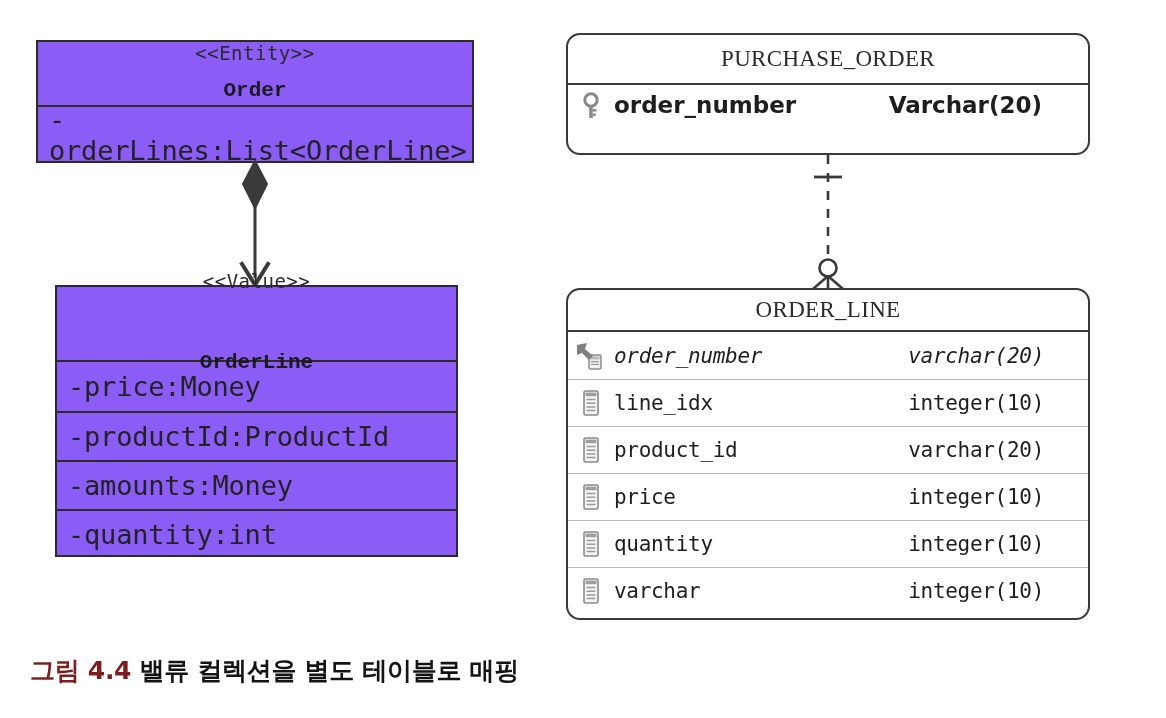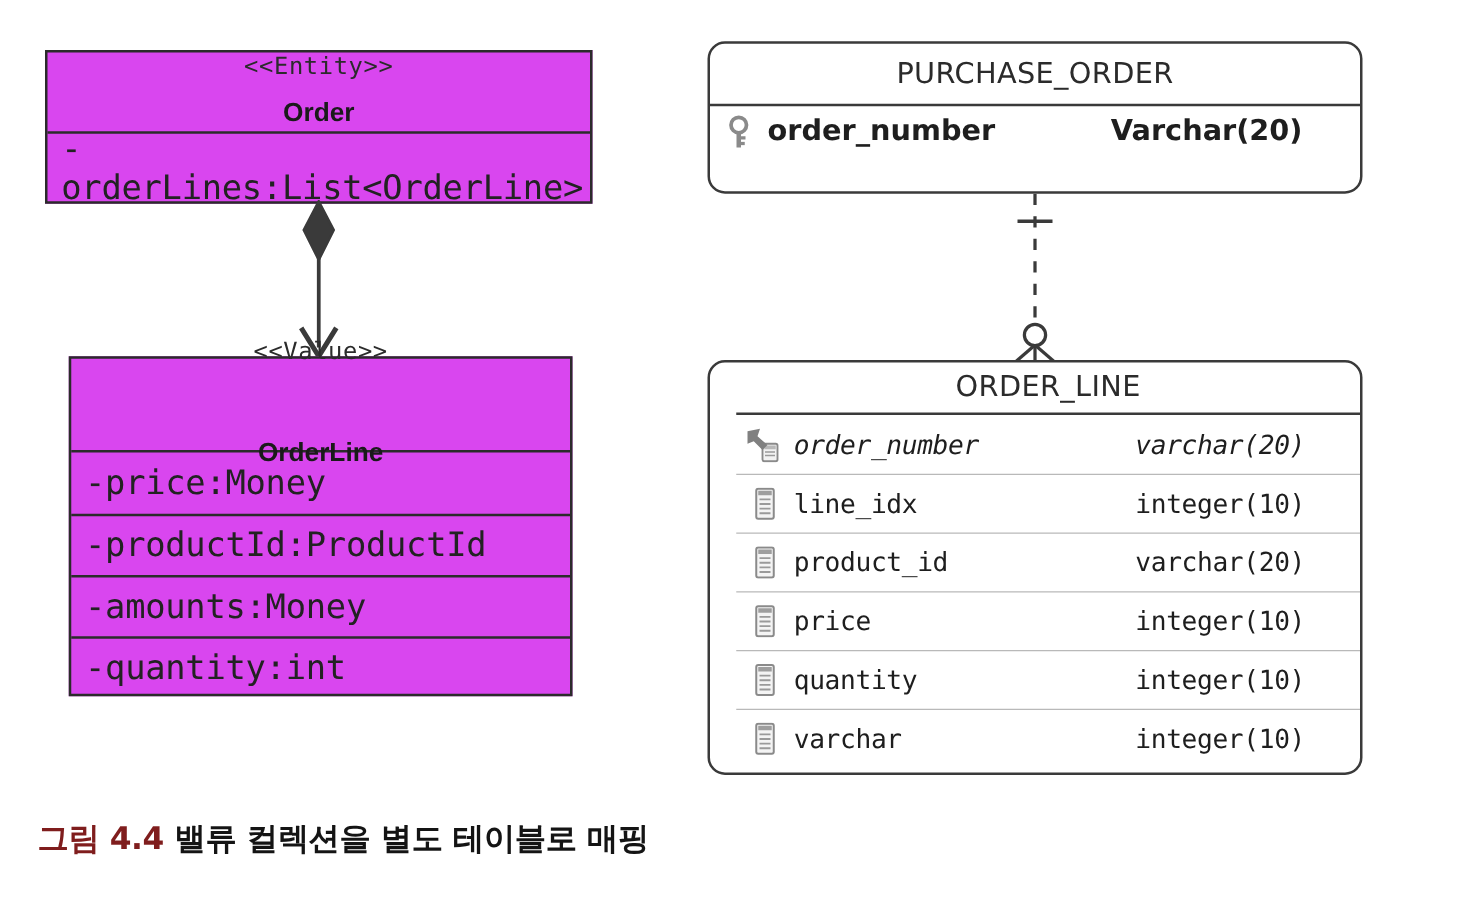--- a/index.html
+++ b/index.html
@@ -1,25 +1,25 @@
 <!DOCTYPE html>
 <html><head>
 <meta charset="utf-8">
 <style>
   html,body{margin:0;padding:0;background:#ffffff;}
   body{width:1166px;height:718px;position:relative;overflow:hidden;
        font-family:"DejaVu Sans","Liberation Sans",sans-serif;color:#1a1a1a;}
 
   
-  .uml-box{position:absolute;border:2.5px solid #2b2b2b;background:#d946ef;box-sizing:border-box;}
+  .uml-box{position:absolute;border:2.5px solid #2b2b2b;background:#8b5cf6;box-sizing:border-box;}
   .uml-head{display:flex;flex-direction:column;align-items:center;justify-content:center;
             border-bottom:2.5px solid #2b2b2b;box-sizing:border-box;}
   .uml-stereotype{font-family:"DejaVu Sans Mono","Liberation Mono",monospace;
                   font-size:19px;letter-spacing:.5px;color:#2b2b2b;line-height:1.15;}
-  .uml-name{font-family:Liberation Sans, sans-serif;
+  .uml-name{font-family:Liberation Mono, monospace;
             font-size:21px;font-weight:bold;color:#1a1a1a;line-height:1.2;margin-top:13px;}
   .uml-attr{display:flex;align-items:center;box-sizing:border-box;
             font-family:"DejaVu Sans Mono","Liberation Mono",monospace;
             font-size:27px;color:#222;padding-left:11px;letter-spacing:-.2px;}
   .uml-attr + .uml-attr{border-top:2px solid #2b2b2b;}
 
   #order-box{left:36px;top:40px;width:438px;height:123px;}
   #order-box .uml-head{height:65px;}
   #order-box .uml-attr{height:55px;}
 
@@ -29,39 +29,39 @@
   #orderline-box .uml-attr:first-of-type{border-top:none;}
 
   
   #composition{position:absolute;left:233px;top:160px;width:44px;height:128px;}
 
   
   .erd-box{position:absolute;border:2px solid #3a3a3a;border-radius:14px;background:#fff;
            box-sizing:border-box;overflow:hidden;}
   .erd-title{display:flex;align-items:center;justify-content:center;
              border-bottom:2px solid #3a3a3a;box-sizing:border-box;
-             font-size:23px;color:#2b2b2b;letter-spacing:.3px;}
+             font-size:23px;color:#2b2b2b;letter-spacing:.3px;font-family:Liberation Serif, serif;}
   .erd-row{display:flex;align-items:center;box-sizing:border-box;position:relative;}
   .erd-row + .erd-row{border-top:1.5px solid #b9b9b9;}
   .erd-ico{width:46px;min-width:46px;display:flex;align-items:center;justify-content:center;}
   .erd-col{flex:1;font-family:"DejaVu Sans Mono","Liberation Mono",monospace;
            font-size:21px;color:#1e1e1e;letter-spacing:-.3px;}
   .erd-type{font-family:"DejaVu Sans Mono","Liberation Mono",monospace;
             font-size:21px;color:#1e1e1e;letter-spacing:-.3px;padding-right:44px;}
   .fk-row .erd-col,.fk-row .erd-type{font-style:italic;}
   .pk-row .erd-col,.pk-row .erd-type{font-weight:bold;}
 
   #po-box{left:566px;top:33px;width:524px;height:122px;}
   #po-box .erd-title{height:50px;}
   #po-box .erd-row{height:68px;align-items:flex-start;padding-top:7px;}
   #po-box .erd-col,#po-box .erd-type{font-family:"DejaVu Sans","Liberation Sans",sans-serif;
             font-size:23px;font-weight:bold;letter-spacing:0;}
   #po-box .erd-type{padding-right:46px;}
 
-  #ol-box{left:566px;top:288px;width:524px;height:332px;padding-left:21px;}
+  #ol-box{left:566px;top:288px;width:524px;height:332px;}
   #ol-box .erd-title{height:42px;}
   #ol-box .erd-row{height:47px;}
 
   
   #relation{position:absolute;left:795px;top:155px;width:66px;height:134px;}
 
   
   #caption{position:absolute;left:30px;top:654px;font-size:25px;font-weight:bold;
            letter-spacing:-.3px;white-space:nowrap;}
   #caption .fig{color:#7f1d1d;}

